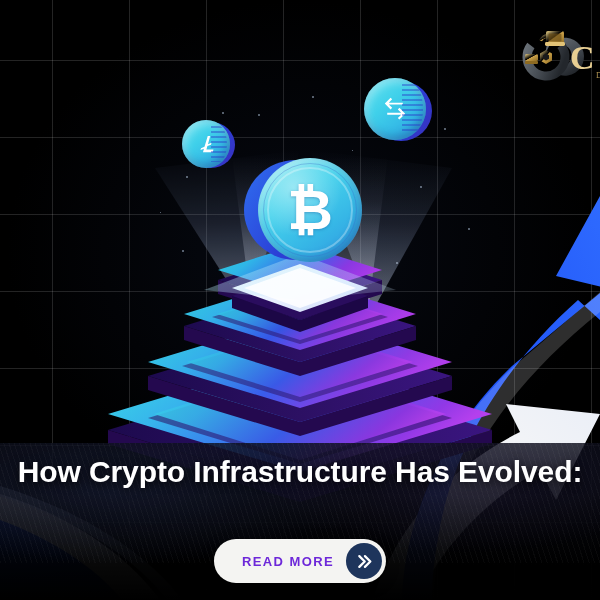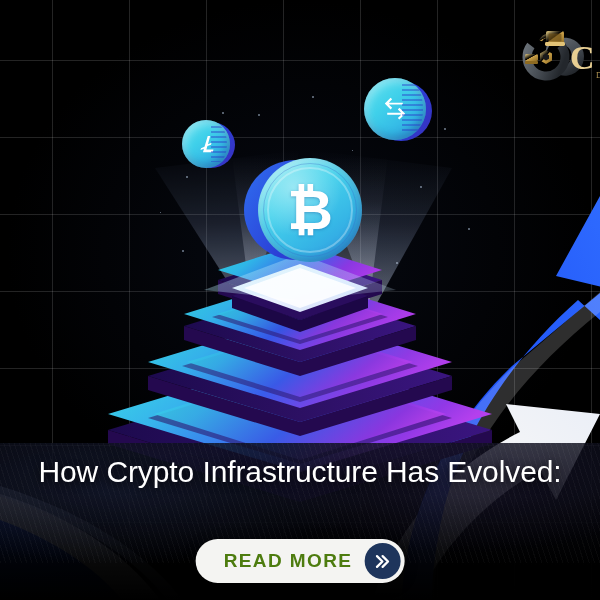--- a/index.html
+++ b/index.html
@@ -106,42 +106,42 @@
       radial-gradient(ellipse 50% 90% at 78% 30%, rgba(90,70,150,.16), rgba(0,0,0,0) 70%);
     opacity:.9;
   }
 
   
   .title{
     position:absolute;left:0;right:0;top:452px;z-index:14;
     text-align:center;
     color:#ffffff;
     font-size:30px;
-    font-weight:400;
+    font-weight:700;
     line-height:39px;
     letter-spacing:-0.1px;
     text-shadow:0 2px 10px rgba(0,0,0,.85);
     padding:0 4px;
   }
 
   
   .cta{
     position:absolute;left:50%;top:539px;transform:translateX(-50%);
     z-index:15;
     display:flex;align-items:center;
     height:44px;
     background:#f4f4f2;
     border-radius:24px;
     padding:0 4px 0 28px;
     box-shadow:0 3px 12px rgba(0,0,0,.5);
     cursor:pointer;
   }
   .cta-label{
-    color:#4d7c0f;
-    font-size:19px;
+    color:#6d28d9;
+    font-size:13px;
     font-weight:700;
     letter-spacing:1.4px;
     margin-right:12px;
     white-space:nowrap;
   }
   .cta-circle{
     width:36px;height:36px;border-radius:50%;
     background:#1e355c;
     display:flex;align-items:center;justify-content:center;
     flex:0 0 auto;

